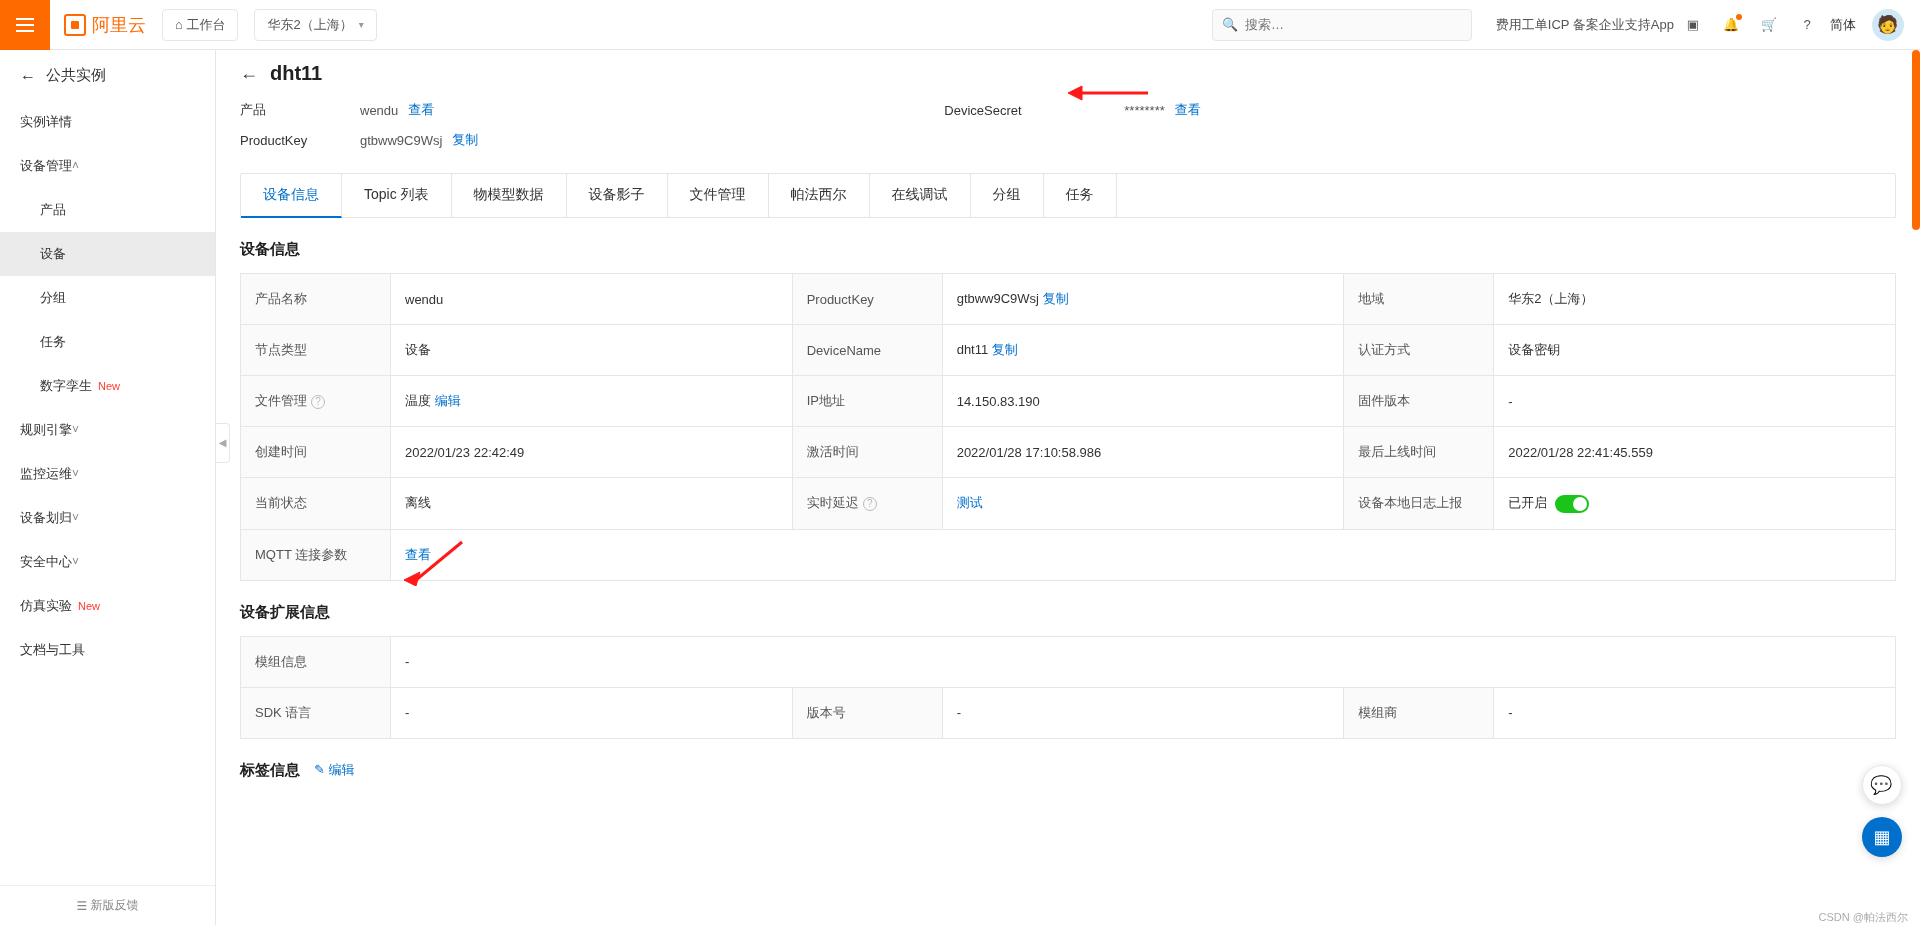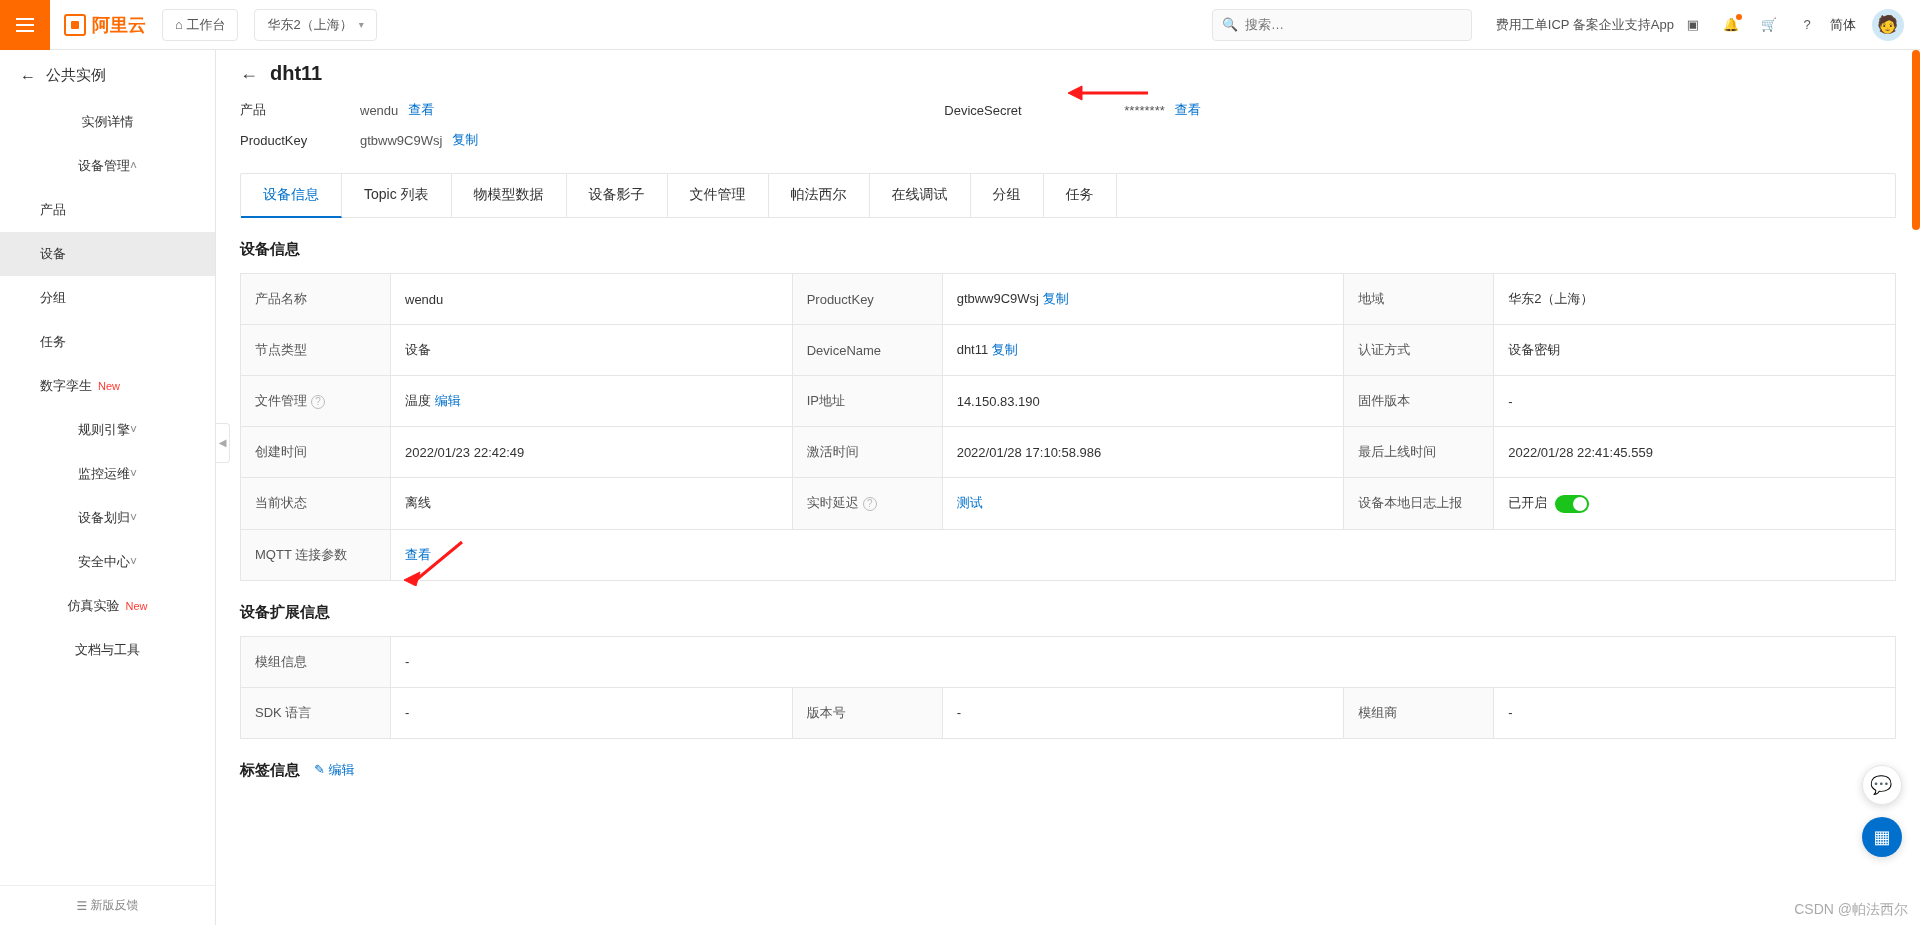--- a/index.html
+++ b/index.html
@@ -2,37 +2,37 @@
 <html><head>
 <meta charset="utf-8">
 <style>
 * { box-sizing: border-box; margin: 0; padding: 0; }
 body { font-family: -apple-system, BlinkMacSystemFont, "PingFang SC", "Microsoft YaHei", sans-serif; font-size: 13px; color: #333; background: #fff; overflow: hidden; }
 .topbar { height: 50px; display: flex; align-items: center; border-bottom: 1px solid #e6e6e6; padding-right: 16px; }
 .hamburger { width: 50px; height: 50px; background: #ff6a00; display: flex; align-items: center; justify-content: center; cursor: pointer; }
 .hamburger span { width: 18px; height: 2px; background: #fff; position: relative; }
 .hamburger span::before, .hamburger span::after { content: ""; position: absolute; width: 18px; height: 2px; background: #fff; left: 0; }
 .hamburger span::before { top: -6px; } .hamburger span::after { top: 6px; }
-.logo { display: flex; align-items: center; margin-left: 14px; color: #ff6a00; font-weight: bold; font-size: 18px; cursor: pointer; }
+.logo { display: flex; align-items: center; margin-left: 14px; color: #ff6a00; font-weight: normal; font-size: 18px; cursor: pointer; }
 .logo-box { width: 22px; height: 22px; border: 2.5px solid #ff6a00; border-radius: 3px; margin-right: 6px; position: relative; }
 .logo-box::after { content: ""; position: absolute; width: 8px; height: 8px; background: #ff6a00; border-radius: 1px; top: 50%; left: 50%; transform: translate(-50%,-50%); }
 .top-chip { display: flex; align-items: center; height: 32px; border: 1px solid #e6e6e6; border-radius: 4px; padding: 0 12px; margin-left: 16px; cursor: pointer; font-size: 13px; color: #555; }
 .top-chip .chev { margin-left: 6px; font-size: 10px; color: #999; }
 .search { flex: 0 0 260px; margin-left: auto; display: flex; align-items: center; height: 32px; border: 1px solid #e6e6e6; border-radius: 4px; padding: 0 10px; background: #fafafa; }
 .search input { border: none; outline: none; background: transparent; width: 100%; font-size: 13px; margin-left: 6px; }
 .topnav { display: flex; align-items: center; margin-left: 24px; }
 .topnav a { color: #555; margin: 0 0; font-size: 13px; cursor: pointer; text-decoration: none; }
 .topicon { width: 26px; height: 26px; display: flex; align-items: center; justify-content: center; margin: 0 6px; cursor: pointer; color: #555; position: relative; }
 .dot { position: absolute; top: 2px; right: 2px; width: 6px; height: 6px; background: #ff6a00; border-radius: 50%; }
 .avatar { width: 32px; height: 32px; border-radius: 50%; background: #d0e8f5; margin-left: 12px; display: flex; align-items: center; justify-content: center; font-size: 17px; }
 .body { display: flex; height: calc(100vh - 50px); }
 .sidebar { width: 216px; border-right: 1px solid #e6e6e6; display: flex; flex-direction: column; }
 .side-back { display: flex; align-items: center; height: 50px; padding: 0 20px; cursor: pointer; font-size: 15px; }
 .side-back .arr { margin-right: 10px; font-size: 16px; }
-.side-item { display: flex; align-items: center; justify-content: center; height: 44px; padding: 0 20px; cursor: pointer; color: #333; }
+.side-item { display: flex; align-items: center; justify-content: flex-start; height: 44px; padding: 0 20px; cursor: pointer; color: #333; }
 .side-sub { height: 44px; display: flex; align-items: center; padding-left: 40px; cursor: pointer; color: #333; }
 .side-sub.active { background: #ebebeb; font-weight: 500; }
 .new-badge { color: #ff3a30; font-size: 11px; margin-left: 6px; }
 .chev-down { font-size: 12px; color: #888; }
 .side-footer { margin-top: auto; height: 40px; border-top: 1px solid #eee; display: flex; align-items: center; justify-content: center; font-size: 12px; color: #888; cursor: pointer; }
 .side-handle { position: absolute; left: 216px; top: 50%; transform: translateY(-40px); width: 14px; height: 40px; background: #fff; border: 1px solid #e6e6e6; border-left: none; border-radius: 0 4px 4px 0; display: flex; align-items: center; justify-content: center; color: #aaa; font-size: 10px; cursor: pointer; }
 .main { flex: 1; overflow-y: auto; padding: 0 24px 24px; position: relative; }
 .bread-row { display: flex; align-items: center; gap: 12px; padding: 12px 0 0 0; }
 .bread-back { font-size: 18px; }
 .bread-title { font-size: 20px; font-weight: 600; color: #222; }
@@ -52,21 +52,21 @@
 .info-table td.k2 { width: 150px; background: #fafafa; color: #555; }
 .help-icon { display: inline-flex; width: 14px; height: 14px; border: 1px solid #bbb; border-radius: 50%; align-items: center; justify-content: center; font-size: 10px; color: #bbb; margin-left: 4px; }
 .toggle { display: inline-flex; width: 34px; height: 18px; background: #1ac41a; border-radius: 9px; position: relative; vertical-align: middle; margin-left: 8px; }
 .toggle::after { content: ""; position: absolute; width: 14px; height: 14px; background: #fff; border-radius: 50%; top: 2px; right: 2px; }
 .arrow-red { position: absolute; pointer-events: none; }
 .arrow-red svg line, .arrow-red svg polygon { stroke: #ff1a1a; fill: #ff1a1a; }
 .float-btn { position: fixed; right: 18px; width: 40px; height: 40px; border-radius: 50%; display: flex; align-items: center; justify-content: center; box-shadow: 0 2px 8px rgba(0,0,0,.15); cursor: pointer; font-size: 18px; }
 .float-chat { bottom: 120px; background: #fff; color: #555; border: 1px solid #e6e6e6; }
 .float-apps { bottom: 68px; background: #0070cc; color: #fff; }
 .scroll-indicator { position: fixed; right: 0; top: 50px; width: 8px; height: 180px; background: #ff6a00; border-radius: 4px; }
-.watermark { position: fixed; right: 12px; bottom: 6px; font-size: 14px; color: rgba(0,0,0,.35); }
+.watermark { position: fixed; right: 12px; bottom: 0; font-size: 11px; color: rgba(0,0,0,.35); }
 </style>
 </head>
 <body>
 
 <div class="topbar">
   <div class="hamburger">
       <span></span>
     </div>
   <div class="logo">
     <span class="logo-box"></span>

